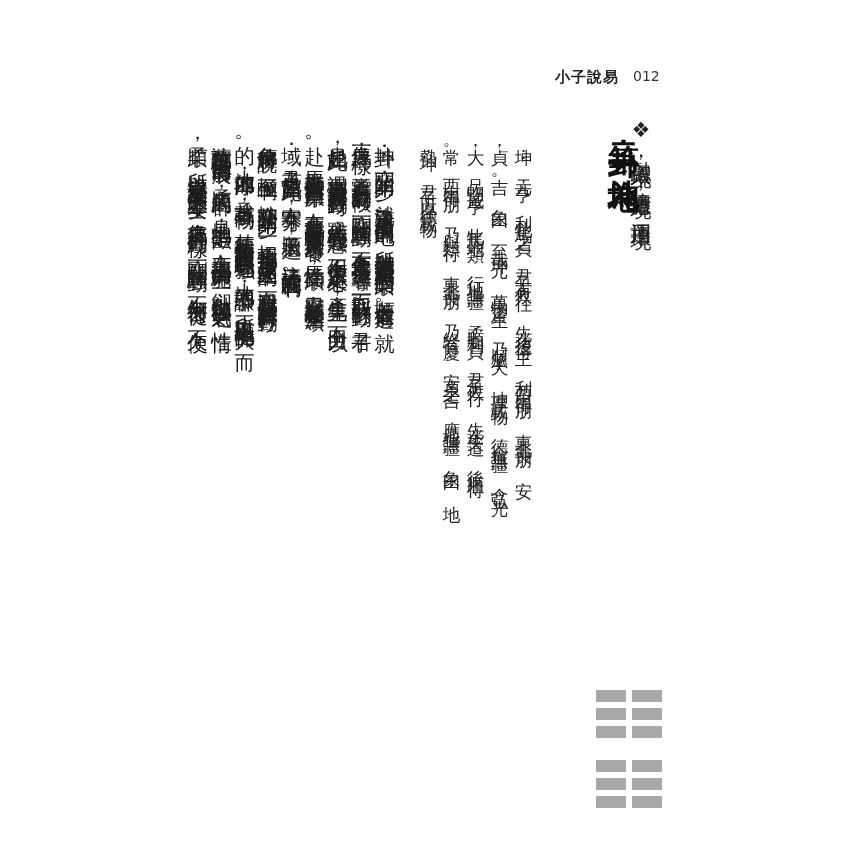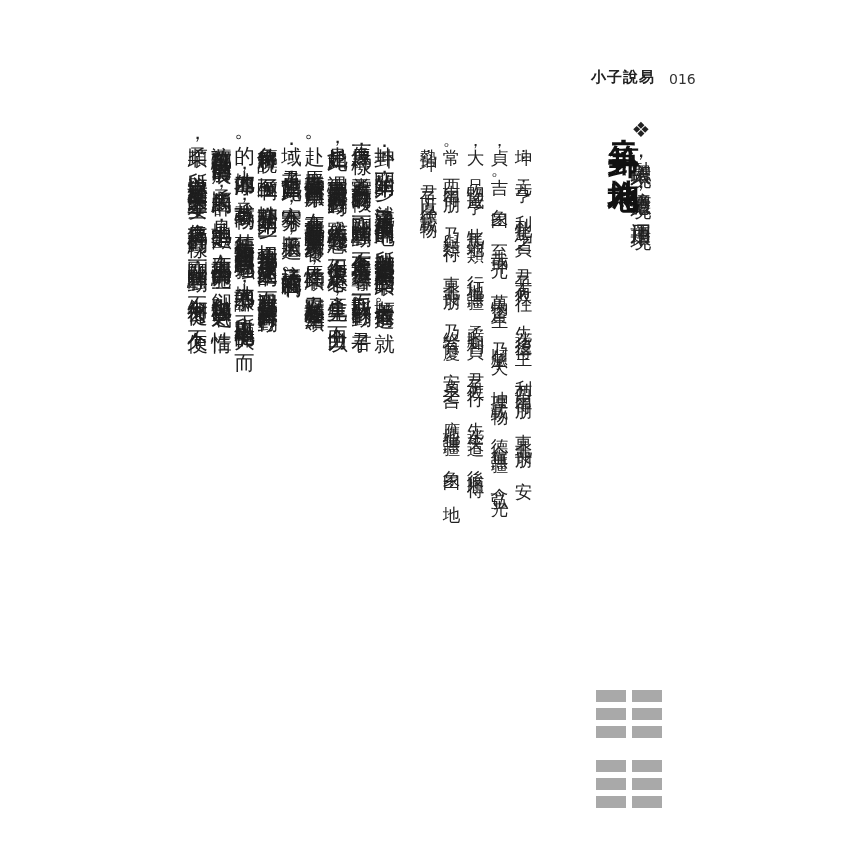--- a/index.html
+++ b/index.html
@@ -1,36 +1,36 @@
 <!DOCTYPE html>
 <html><head>
   <meta charset="utf-8">
   <style>
     html, body { margin: 0; padding: 0; background: #ffffff; }
     body { width: 850px; height: 850px; position: relative; overflow: hidden;
       font-family: "DejaVu Serif", "Liberation Serif", serif; color: #1a1a1a; }
-    .header { position: absolute; top: 68px; left: 555px; font-size: 15px; display: flex; align-items: flex-end; margin-left: 36px; }
+    .header { position: absolute; top: 68px; left: 555px; font-size: 15px; display: flex; align-items: flex-start; }
     .header .book-title { font-family: "DejaVu Sans", sans-serif; font-weight: bold; letter-spacing: 1px; color: #222; }
     .header .page-num { font-family: "DejaVu Sans", sans-serif; margin-left: 14px; font-size: 14px; color: #333; }
     .vcol { position: absolute; writing-mode: vertical-rl; white-space: nowrap; }
     .chapter-title { left: 608px; top: 120px; font-family: "DejaVu Sans", sans-serif; font-size: 31px; letter-spacing: 1px; font-weight: bold; color: #111; line-height: 1; }
     .chapter-subtitle { left: 630px; top: 118px; font-family: "DejaVu Sans", sans-serif; font-size: 21px; letter-spacing: 2px; color: #222; line-height: 1; }
     .classic { font-size: 17.5px; letter-spacing: 6.2px; line-height: 1; top: 135px; color: #222; }
     .body-col { font-size: 20.5px; letter-spacing: 1.85px; line-height: 1; top: 130px; color: #1e1e1e; }
     .hexagram { position: absolute; left: 596px; top: 690px; width: 66px; }
     .hex-line { display: flex; justify-content: space-between; height: 12px; margin-bottom: 6px; }
     .hex-line.gap { margin-bottom: 22px; }
     .hex-seg { width: 30px; height: 12px; background: #a9a9a9; }
   </style>
 </head>
 <body>
 
 <div class="header">
   <span class="book-title">小子說易</span>
-  <span class="page-num">016</span>
+  <span class="page-num">012</span>
 </div>
 
 <div class="vcol chapter-subtitle">❖融入環境，適應環境，運用環境</div>
 <div class="vcol chapter-title">第二卦：坤為地</div>
 
 <div class="vcol classic" style="left:514px">坤：元亨，利牝馬之貞。君子有攸往，先迷後得主，利西南得朋，東北喪朋。安</div>
 <div class="vcol classic" style="left:490px">貞，吉。象曰：至哉坤元，萬物資生，乃順承天。坤厚載物，德合無疆。含弘光</div>
 <div class="vcol classic" style="left:466px">大，品物咸亨。牝馬地類，行地無疆，柔順利貞。君子攸行，先迷失道，後順得</div>
 <div class="vcol classic" style="left:442px">常。西南得朋，乃與類行；東北喪朋，乃終有慶。安貞之吉，應地無疆。象曰：地</div>
 <div class="vcol classic" style="left:419px">勢坤，君子以厚德載物。</div>

